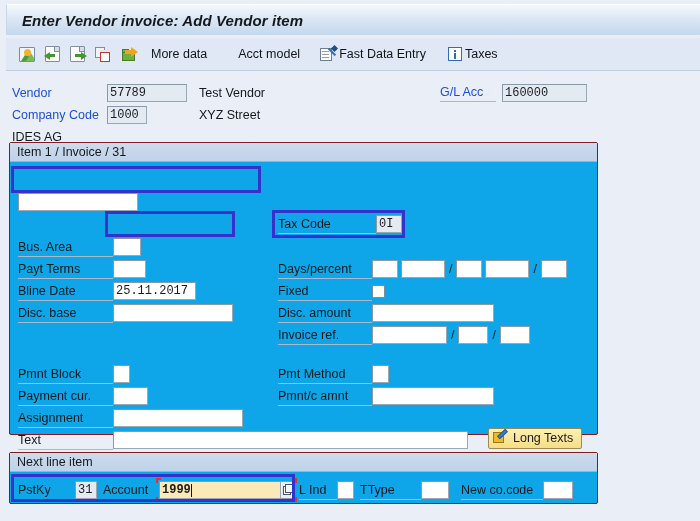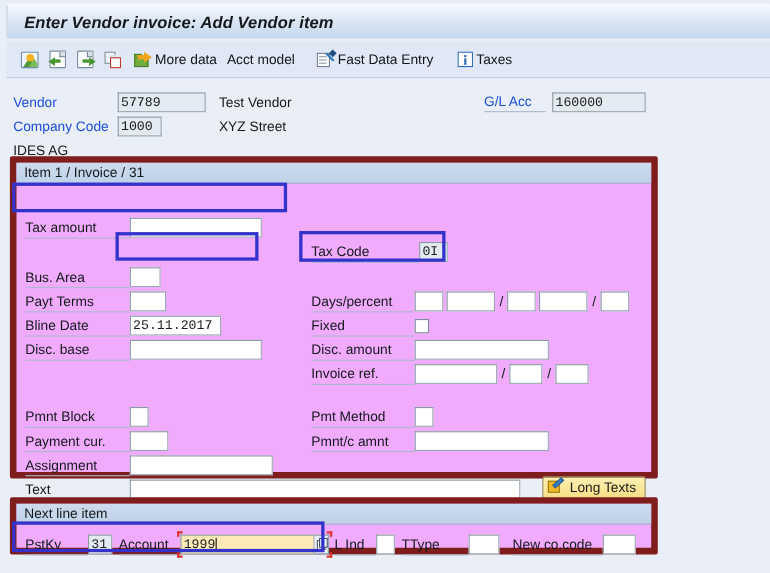--- a/index.html
+++ b/index.html
@@ -131,22 +131,22 @@
     overflow:hidden;
   }
   .inp.readonlyish { background:#e4eaf1; }
   .inp.focusfield {
     background:#fbe9b7;
   }
 
   
   .panel {
     position:absolute;
-    background:#f0abfc;
-    border:6px solid #7f1d1d;
+    background:#0ea5e9;
+    border:1px solid #7f1d1d;
     border-radius:2px;
   }
   .panel-head {
     height:19px;
     background:linear-gradient(to bottom, #cddcee 0%, #bfd2e8 100%);
     border-bottom:1px solid #9db3cc;
     display:flex; align-items:center;
     padding-left:7px;
     font-size:12.5px;
     color:#16191d;
@@ -258,21 +258,21 @@
     </div>
 
     <div class="tb-item" style="margin-right:6px;">
       <span class="icon ic-win">
         <span class="back"></span>
           <span class="front"></span>
           <span class="front-top"></span>
       </span>
     </div>
 
-    <div class="tb-item" style="">
+    <div class="tb-item" style="margin-right:22px;gap:10px;">
       <span class="icon ic-more">
         <span class="fld"></span>
           <span class="fldtop"></span>
           <span class="ybar"></span>
           <span class="yarr"></span>
       </span>
       <span class="tb-label">More data</span>
     </div>
 
     <div class="tb-item" style="margin-right:14px;">
@@ -324,21 +324,20 @@
       <span class="inp readonlyish" style="width:85px; margin-left:6px;">160000</span>
     </div>
   </div>
 
   <div class="panel" style="left:9px; top:142px; width:589px; height:293px;">
     <div class="panel-head">Item 1 / Invoice / 31</div>
     <div class="panel-body" style="height:272px;">
 
 
       <div class="frow" style="left:8px; top:30px;">
-        <span class="flabel" style="width:95px;">Tax amount</span>
         <span class="inp" style="width:120px;"></span>
       </div>
 
 
       <div class="frow" style="left:268px; top:52px;">
         <span class="flabel" style="width:98px;">Tax Code</span>
         <span class="inp readonlyish" style="width:26px;">0I</span>
       </div>
 
       <div class="frow" style="left:8px; top:75px;">
@@ -441,21 +440,21 @@
       <div class="frow" style="left:8px; top:8px;">
         <span class="flabel" style="width:57px;">PstKy</span>
         <span class="inp readonlyish" style="width:22px;">31</span>
         <span class="flabel" style="margin-left:6px; width:56px;">Account</span>
 
         <span class="focuswrap" style="display:flex;align-items:center;">
           <span class="corner c-tl"></span>
           <span class="corner c-tr"></span>
           <span class="corner c-bl"></span>
           <span class="corner c-br"></span>
-          <span class="inp focusfield" style="width:122px; display:flex; align-items:center;">
+          <span class="inp focusfield" style="width:122px; display:flex; align-items:center;font-weight:bold;">
             <span>1999</span>
               <span class="caret"></span>
           </span>
           <span class="mcbtn"></span>
         </span>
 
         <span class="flabel" style="margin-left:5px; width:38px;">L Ind</span>
         <span class="inp" style="width:17px;"></span>
         <span class="flabel" style="margin-left:6px; width:61px;">TType</span>
         <span class="inp" style="width:28px;"></span>

